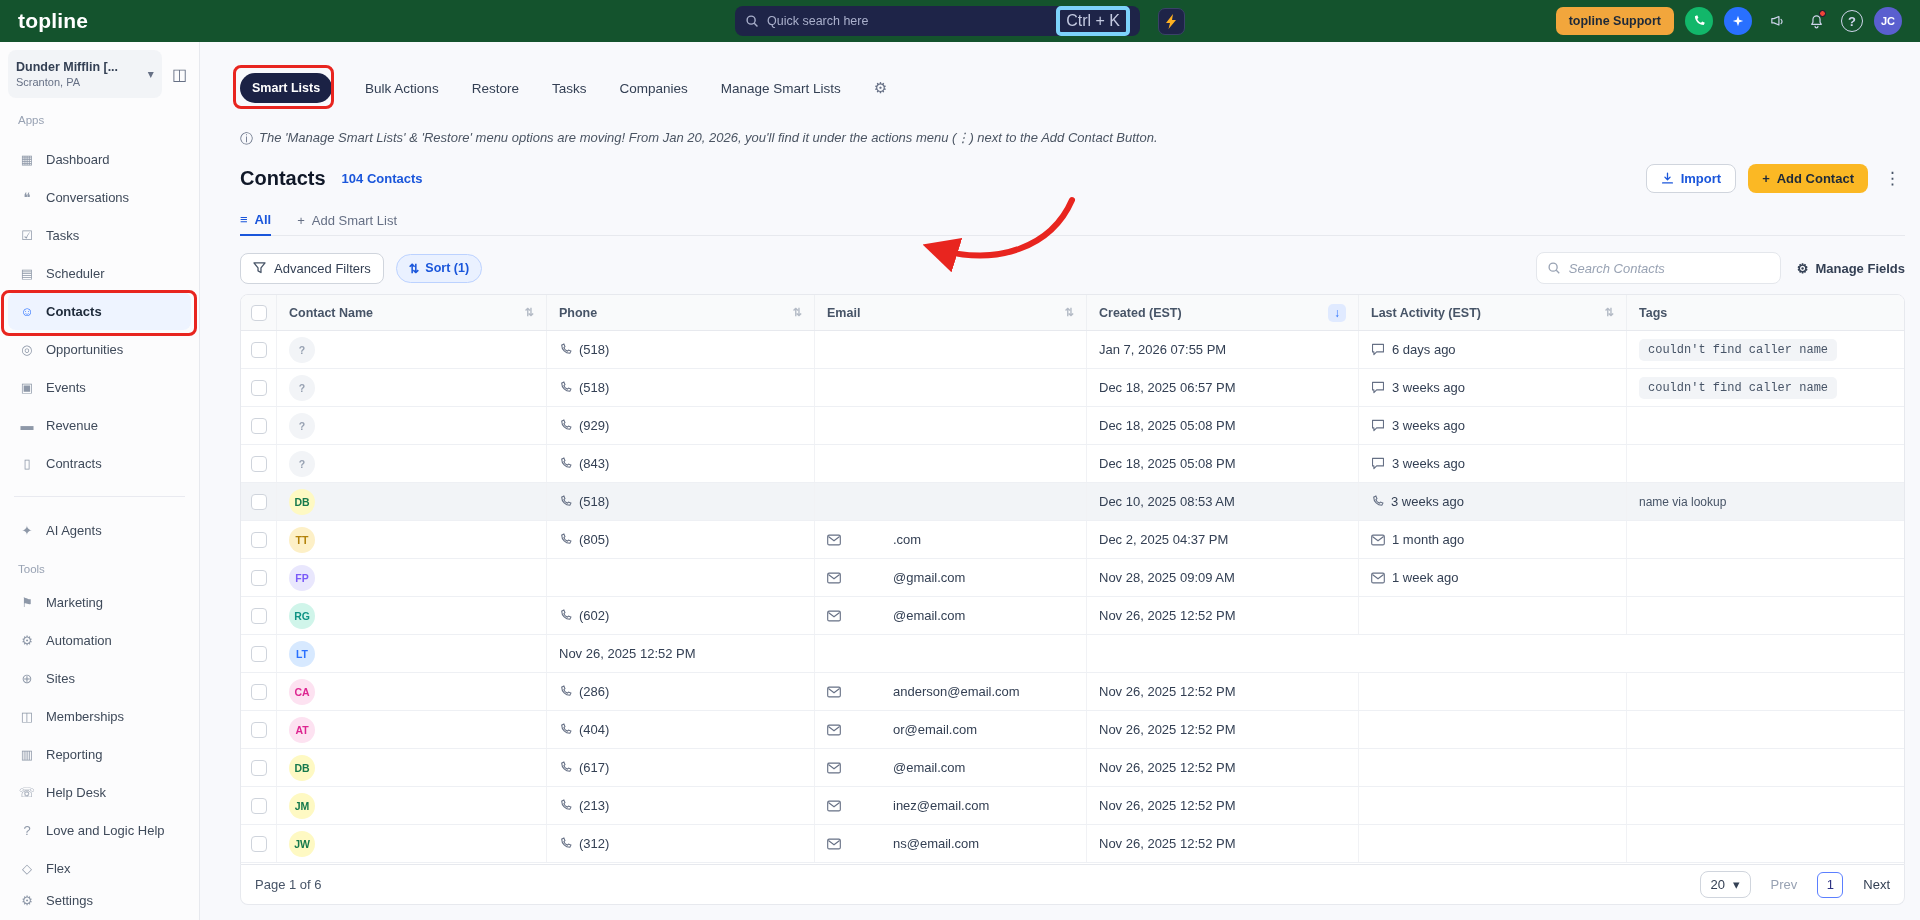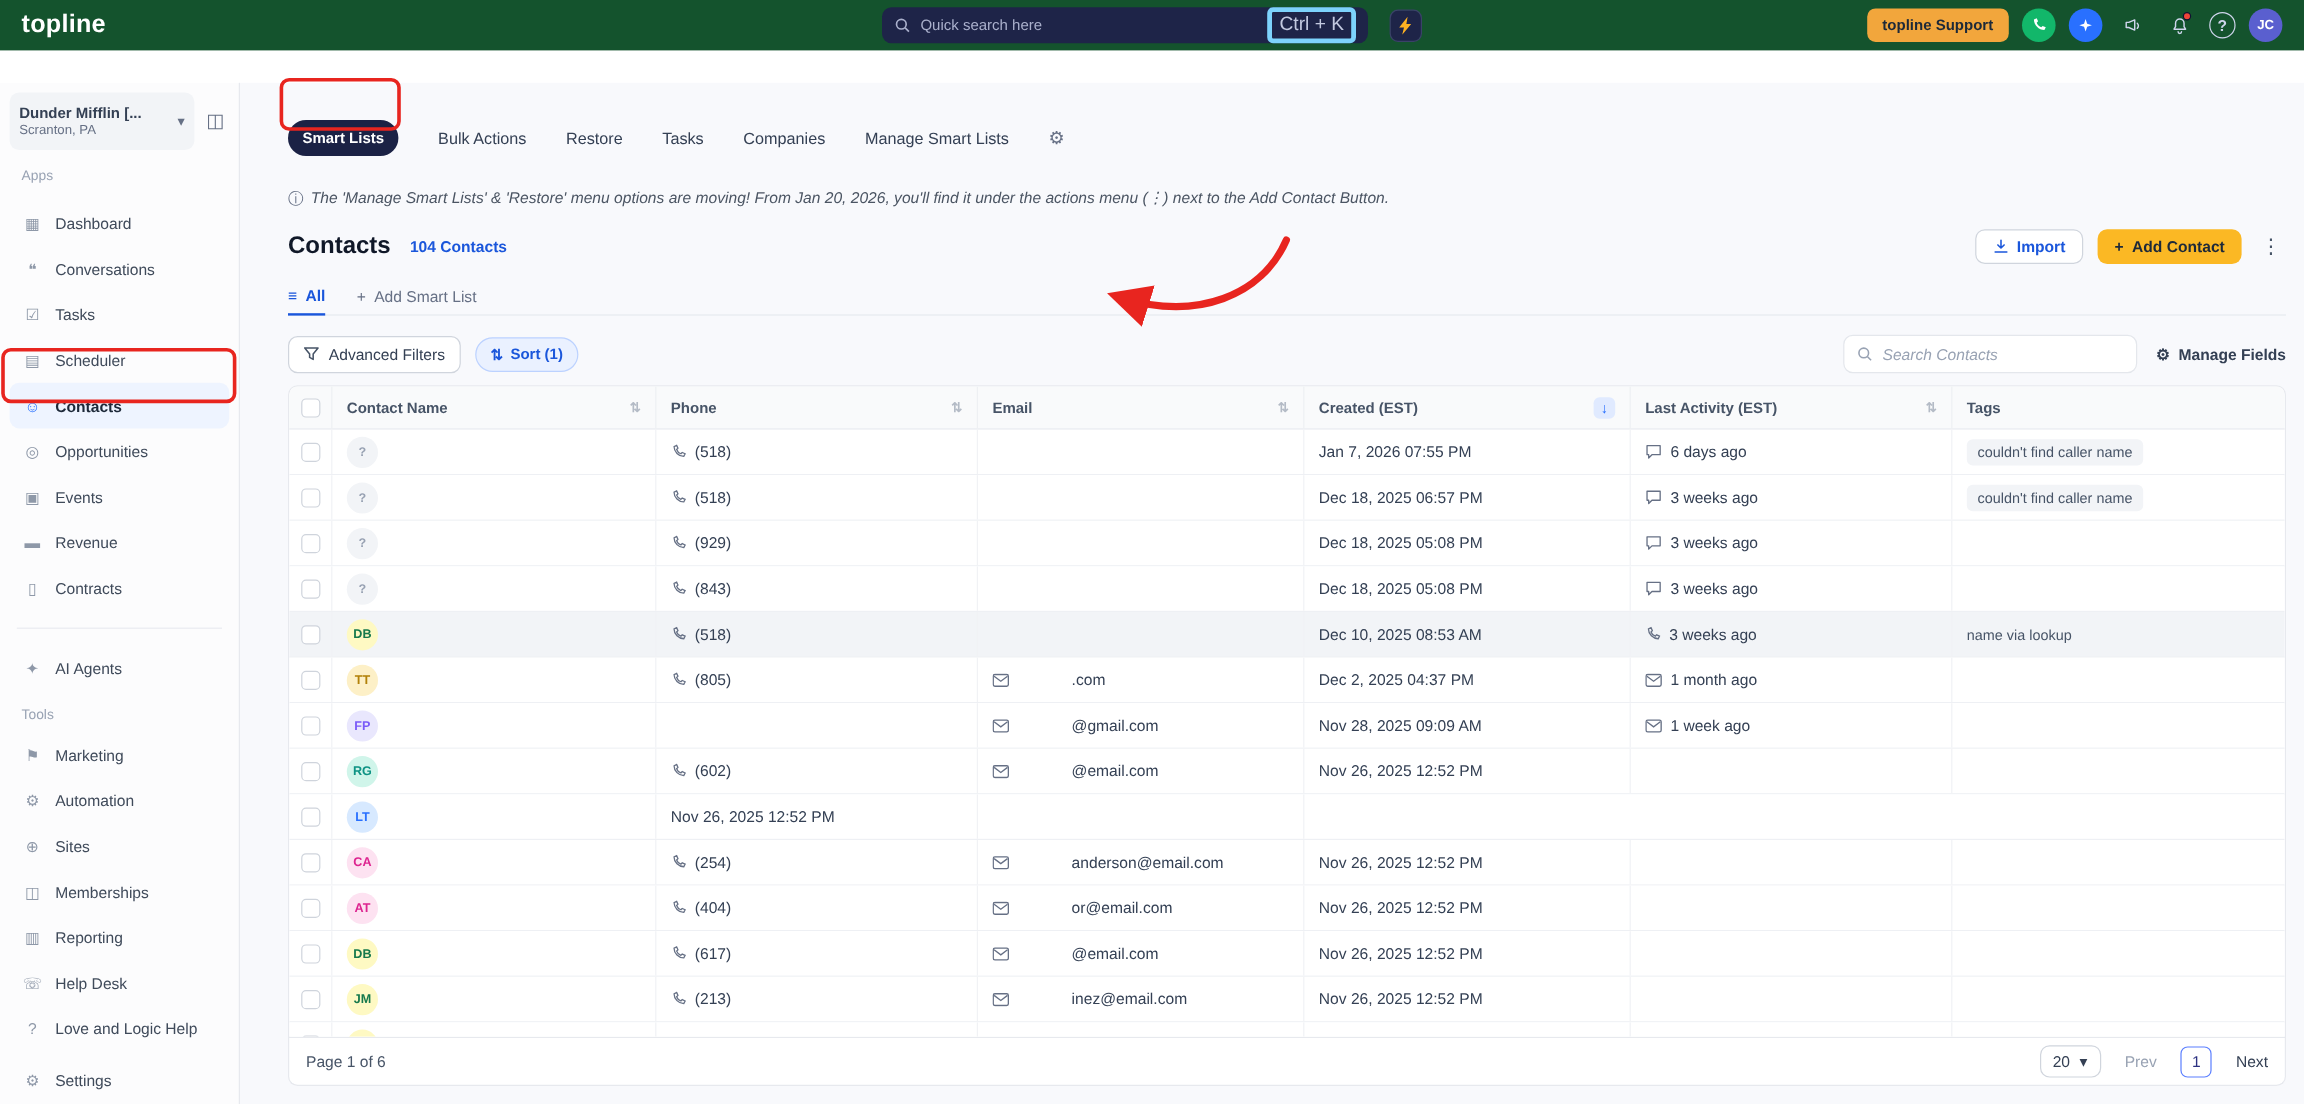--- a/index.html
+++ b/index.html
@@ -18,21 +18,21 @@
   .support-btn{background:#f2a63c;color:#1d2939;font-size:12.5px;font-weight:700;border:none;border-radius:7px;padding:7px 13px;cursor:pointer;}
   .chip{width:28px;height:28px;border-radius:50%;display:flex;align-items:center;justify-content:center;}
   .chip.green{background:#12b76a;}
   .chip.blue{background:#2970ff;}
   .icon-btn{width:28px;height:28px;display:flex;align-items:center;justify-content:center;position:relative;}
   .help-chip{width:22px;height:22px;border-radius:50%;border:1.6px solid #cfd5ec;color:#cfd5ec;font-size:13px;font-weight:700;display:flex;align-items:center;justify-content:center;}
   .avatar-top{width:28px;height:28px;border-radius:50%;background:#5a5fcf;color:#fff;font-size:11px;font-weight:700;display:flex;align-items:center;justify-content:center;}
   .bell-dot{position:absolute;top:3px;right:4px;width:7px;height:7px;background:#f04438;border-radius:50%;border:1.5px solid #0d1231;}
 
   
-  .body{flex:1;display:flex;min-height:0;margin-top:27px;}
+  .body{flex:1;display:flex;min-height:0;}
 
   
   .sidebar{width:200px;flex:0 0 200px;background:#fcfcfd;border-right:1px solid #e7e9ee;padding:8px 8px 0;position:relative;overflow:hidden;}
   .account-row{display:flex;align-items:center;gap:6px;}
   .account-card{flex:1;background:#f2f4f7;border-radius:8px;height:48px;display:flex;align-items:center;padding:0 8px;gap:4px;cursor:pointer;}
   .account-meta{flex:1;min-width:0;}
   .account-name{font-size:12.5px;font-weight:700;color:#344054;white-space:nowrap;overflow:hidden;}
   .account-loc{font-size:11px;color:#667085;margin-top:2px;}
   .account-chevron{color:#667085;font-size:12px;}
   .panel-toggle{color:#667085;font-size:16px;padding:4px;cursor:pointer;}
@@ -97,21 +97,21 @@
   .av-purple{background:#e9e7fd;color:#7a5af8;}
   .av-teal{background:#d0f5ea;color:#0e9384;}
   .av-blue{background:#d7e9ff;color:#2970ff;}
   .av-pink{background:#fde2f1;color:#dd2590;}
   .row-icon{display:inline-flex;align-items:center;color:#667085;flex:0 0 auto;}
   .phone-text{margin-left:7px;}
   .email-text{margin-left:52px;}
   .activity-text{margin-left:7px;}
   .act-ic{display:none;}
   .tag{font-size:12px;color:#475467;}
-  .tag.pill{background:#f2f4f7;border-radius:5px;padding:4px 9px;}
+  .tag.pill{background:#f2f4f7;border-radius:5px;padding:4px 9px;font-family:Liberation Mono, monospace;}
 
   
   .footer{flex:0 0 40px;margin:0 0 15px;background:#fff;border:1px solid #e7e9ee;border-top:none;border-radius:0 0 8px 8px;display:flex;align-items:center;padding:0 14px;}
   .page-summary{font-size:13px;color:#475467;}
   .pager{margin-left:auto;display:flex;align-items:center;gap:20px;}
   .page-size{display:flex;align-items:center;gap:8px;border:1px solid #d0d5dd;border-radius:8px;padding:5px 10px;font-size:13px;color:#344054;cursor:pointer;}
   .prev-btn{font-size:13px;color:#98a2b3;cursor:default;}
   .cur-page{min-width:26px;height:26px;border:1px solid #5b7fff;border-radius:6px;color:#2d3282;font-size:13px;display:flex;align-items:center;justify-content:center;background:#fff;cursor:pointer;}
   .next-btn{font-size:13px;color:#344054;cursor:pointer;}
 
@@ -758,21 +758,21 @@
               </div>
     <div class="td">
       <span class="avatar av-pink">CA</span>
     </div>
     <div class="td">
       <span class="row-icon phone-ic">
         <svg class="ic" width="13" height="13" viewBox="0 0 24 24">
                     <path d="M5 4c0 8 7 15 15 15l2-4-4.5-2-2 2c-3-1-5.5-3.5-6.5-6.5l2-2L9 2 5 4z" fill="none" stroke="#667085" stroke-width="2"></path>
                   </svg>
       </span>
-      <span class="phone-text">(254)</span>
+      <span class="phone-text">(286)</span>
     </div>
     <div class="td">
       <span class="row-icon mail-ic">
         <svg class="ic" width="14" height="12" viewBox="0 0 20 16">
                     <rect x="1" y="1" width="18" height="14" rx="2" fill="none" stroke="#667085" stroke-width="1.6"></rect>
                     <path d="M2 3l8 6 8-6" fill="none" stroke="#667085" stroke-width="1.6"></path>
                   </svg>
       </span>
       <span class="email-text">anderson@email.com</span>
     </div>

